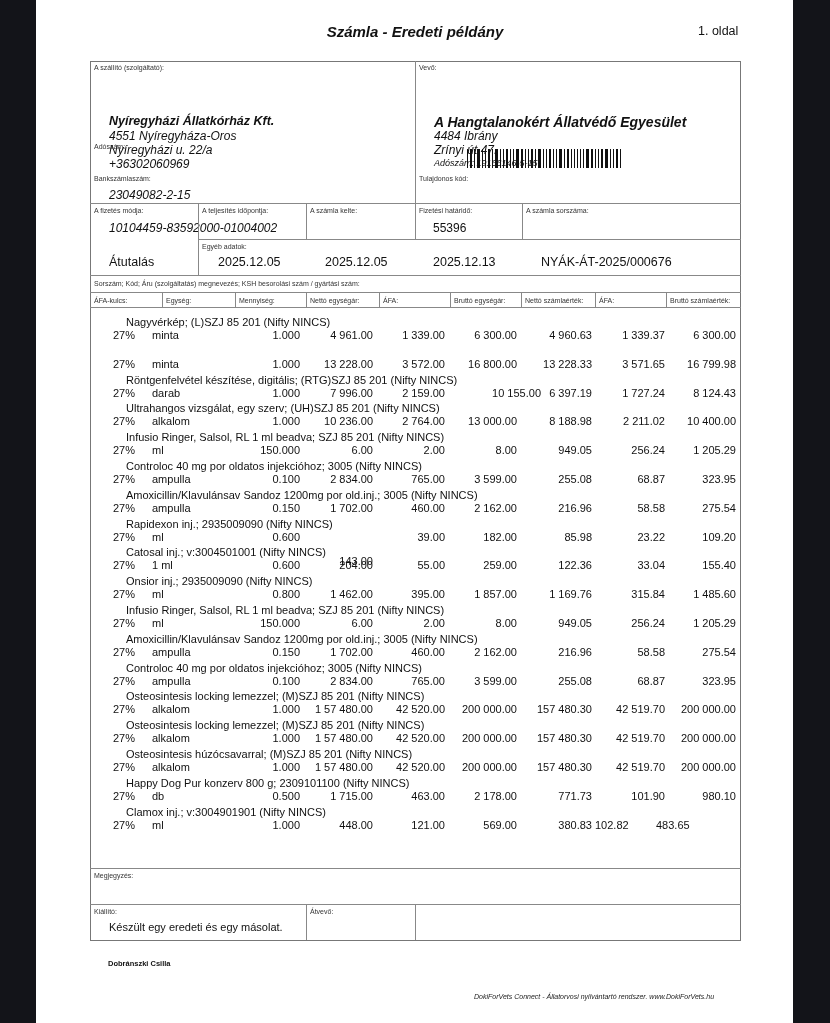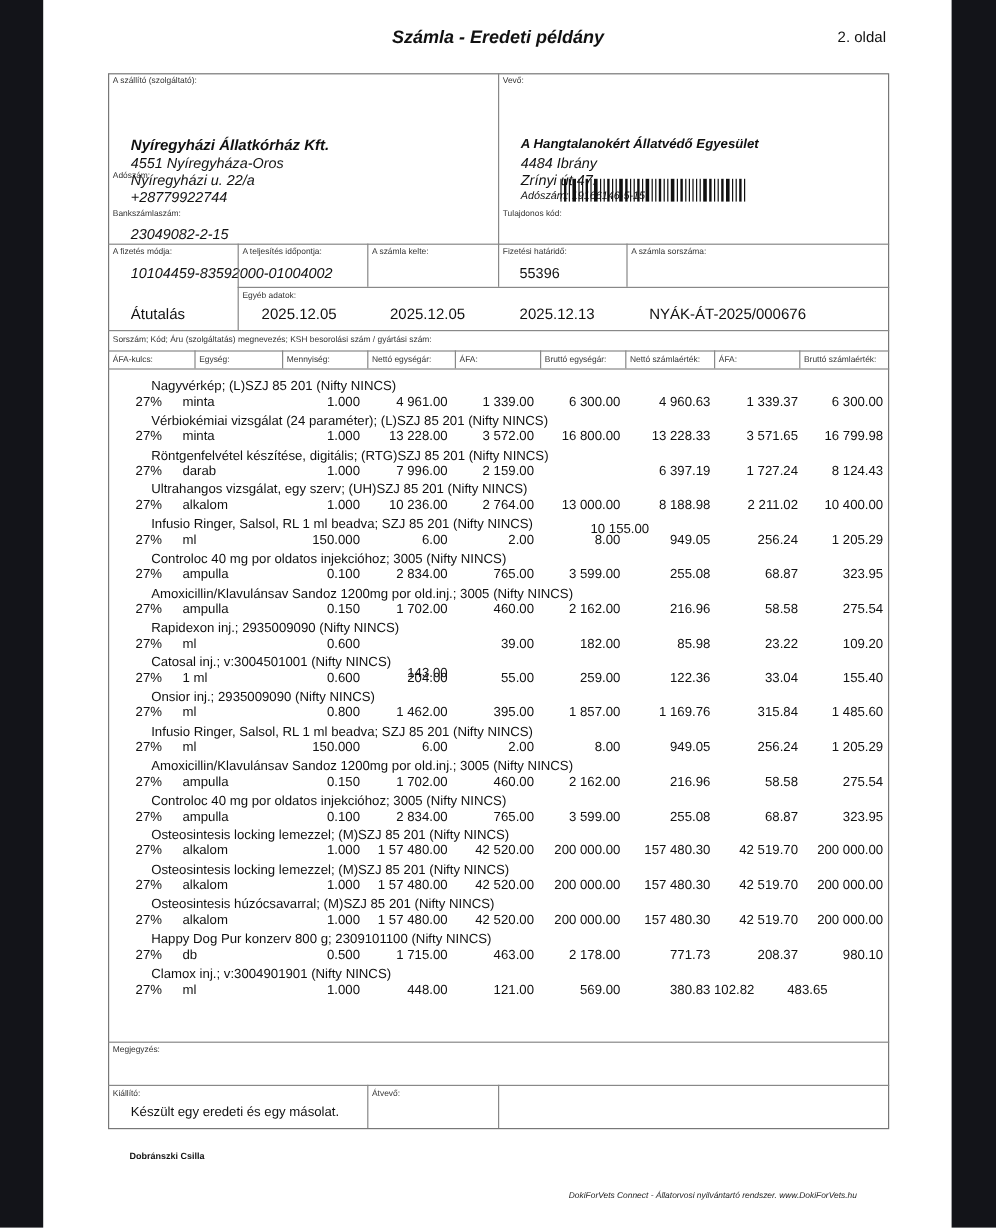--- a/index.html
+++ b/index.html
@@ -26,42 +26,42 @@
   .barcode span { display:block; background:#111; margin-right:2px; }
   .footer { position:absolute; left:474px; top:993px; font-size:7px; font-style:italic; color:#222; }
 </style>
 </head>
 <body>
 
 <div class="sidebar-l"></div>
 <div class="sidebar-r"></div>
 
 <div class="title">Számla - Eredeti példány</div>
-<div class="pageno">2. oldal</div>
+<div class="pageno">1. oldal</div>
 
 <div class="box" style="left:90px;top:61px;width:651px;height:880px;"></div>
 
 <div class="vline" style="left:415px;top:61px;height:143px;"></div>
 <div class="hline" style="left:90px;top:203px;width:651px;"></div>
 
 <div>
   <div class="lbl" style="left:94px;top:64px;">A szállító (szolgáltató):</div>
   <div class="val ital b" style="left:109px;top:78px;font-size:12.5px;">Nyíregyházi Állatkórház Kft.</div>
   <div class="val ital" style="left:109px;top:93px;">4551 Nyíregyháza-Oros</div>
   <div class="val ital" style="left:109px;top:107px;">Nyíregyházi u. 22/a</div>
-  <div class="val ital" style="left:109px;top:121px;">+28779922744</div>
+  <div class="val ital" style="left:109px;top:121px;">+36302060969</div>
   <div class="lbl" style="left:94px;top:143px;">Adószám:</div>
   <div class="val ital" style="left:109px;top:152px;">23049082-2-15</div>
   <div class="lbl" style="left:94px;top:175px;">Bankszámlaszám:</div>
   <div class="val ital" style="left:109px;top:185px;">10104459-83592000-01004002</div>
 </div>
 
 <div>
   <div class="lbl" style="left:419px;top:64px;">Vevő:</div>
-  <div class="val ital b" style="left:434px;top:78px;font-size:11px;">A Hangtalanokért Állatvédő Egyesület</div>
+  <div class="val ital b" style="left:434px;top:78px;font-size:14px;">A Hangtalanokért Állatvédő Egyesület</div>
   <div class="val ital" style="left:434px;top:93px;">4484 Ibrány</div>
   <div class="val ital" style="left:434px;top:107px;">Zrínyi út 47.</div>
   <div class="val ital" style="left:434px;top:122px;font-size:9px;">Adószám: 19166146-5-15</div>
   <div class="barcode" id="barcode">
       <span style="width: 1px;"></span>
       <span style="width: 2px;"></span>
       <span style="width: 1px;"></span>
       <span style="width: 3px;"></span>
       <span style="width: 1px;"></span>
       <span style="width: 1px;"></span>
@@ -157,39 +157,38 @@
       <div class="r" style="left: 62px; width: 70px; text-align: left;">minta</div>
       <div class="r" style="left: 150px; width: 60px; text-align: right;">1.000</div>
       <div class="r" style="left: 215px; width: 68px; text-align: right;">4 961.00</div>
       <div class="r" style="left: 285px; width: 70px; text-align: right;">1 339.00</div>
       <div class="r" style="left: 355px; width: 72px; text-align: right;">6 300.00</div>
       <div class="r" style="left: 430px; width: 72px; text-align: right;">4 960.63</div>
       <div class="r" style="left: 505px; width: 70px; text-align: right;">1 339.37</div>
       <div class="r" style="left: 575px; width: 71px; text-align: right;">6 300.00</div>
     </div>
     <div class="item">
-      <div class="name">Vérbiokémiai vizsgálat (24 paraméter); (L)SZJ 85 201 (Nifty NINCS)</div>
       <div class="r" style="left: 23px; width: 30px; text-align: left;">27%</div>
       <div class="r" style="left: 62px; width: 70px; text-align: left;">minta</div>
       <div class="r" style="left: 150px; width: 60px; text-align: right;">1.000</div>
       <div class="r" style="left: 215px; width: 68px; text-align: right;">13 228.00</div>
       <div class="r" style="left: 285px; width: 70px; text-align: right;">3 572.00</div>
       <div class="r" style="left: 355px; width: 72px; text-align: right;">16 800.00</div>
       <div class="r" style="left: 430px; width: 72px; text-align: right;">13 228.33</div>
       <div class="r" style="left: 505px; width: 70px; text-align: right;">3 571.65</div>
       <div class="r" style="left: 575px; width: 71px; text-align: right;">16 799.98</div>
     </div>
     <div class="item">
       <div class="name">Röntgenfelvétel készítése, digitális; (RTG)SZJ 85 201 (Nifty NINCS)</div>
       <div class="r" style="left: 23px; width: 30px; text-align: left;">27%</div>
       <div class="r" style="left: 62px; width: 70px; text-align: left;">darab</div>
       <div class="r" style="left: 150px; width: 60px; text-align: right;">1.000</div>
       <div class="r" style="left: 215px; width: 68px; text-align: right;">7 996.00</div>
       <div class="r" style="left: 285px; width: 70px; text-align: right;">2 159.00</div>
-      <div class="r" style="left: 355px; width: 96px; text-align: right; margin-top: 48px;">10 155.00</div>
+      <div class="r" style="left: 355px; width: 96px; text-align: right;">10 155.00</div>
       <div class="r" style="left: 430px; width: 72px; text-align: right;">6 397.19</div>
       <div class="r" style="left: 505px; width: 70px; text-align: right;">1 727.24</div>
       <div class="r" style="left: 575px; width: 71px; text-align: right;">8 124.43</div>
     </div>
     <div class="item">
       <div class="name">Ultrahangos vizsgálat, egy szerv; (UH)SZJ 85 201 (Nifty NINCS)</div>
       <div class="r" style="left: 23px; width: 30px; text-align: left;">27%</div>
       <div class="r" style="left: 62px; width: 70px; text-align: left;">alkalom</div>
       <div class="r" style="left: 150px; width: 60px; text-align: right;">1.000</div>
       <div class="r" style="left: 215px; width: 68px; text-align: right;">10 236.00</div>
@@ -345,21 +344,21 @@
     </div>
     <div class="item">
       <div class="name">Happy Dog Pur konzerv 800 g; 2309101100 (Nifty NINCS)</div>
       <div class="r" style="left: 23px; width: 30px; text-align: left;">27%</div>
       <div class="r" style="left: 62px; width: 70px; text-align: left;">db</div>
       <div class="r" style="left: 150px; width: 60px; text-align: right;">0.500</div>
       <div class="r" style="left: 215px; width: 68px; text-align: right;">1 715.00</div>
       <div class="r" style="left: 285px; width: 70px; text-align: right;">463.00</div>
       <div class="r" style="left: 355px; width: 72px; text-align: right;">2 178.00</div>
       <div class="r" style="left: 430px; width: 72px; text-align: right;">771.73</div>
-      <div class="r" style="left: 505px; width: 70px; text-align: right;">208.37</div>
+      <div class="r" style="left: 505px; width: 70px; text-align: right;">101.90</div>
       <div class="r" style="left: 575px; width: 71px; text-align: right;">980.10</div>
     </div>
     <div class="item">
       <div class="name">Clamox inj.; v:3004901901 (Nifty NINCS)</div>
       <div class="r" style="left: 23px; width: 30px; text-align: left;">27%</div>
       <div class="r" style="left: 62px; width: 70px; text-align: left;">ml</div>
       <div class="r" style="left: 150px; width: 60px; text-align: right;">1.000</div>
       <div class="r" style="left: 215px; width: 68px; text-align: right;">448.00</div>
       <div class="r" style="left: 285px; width: 70px; text-align: right;">121.00</div>
       <div class="r" style="left: 355px; width: 72px; text-align: right;">569.00</div>

